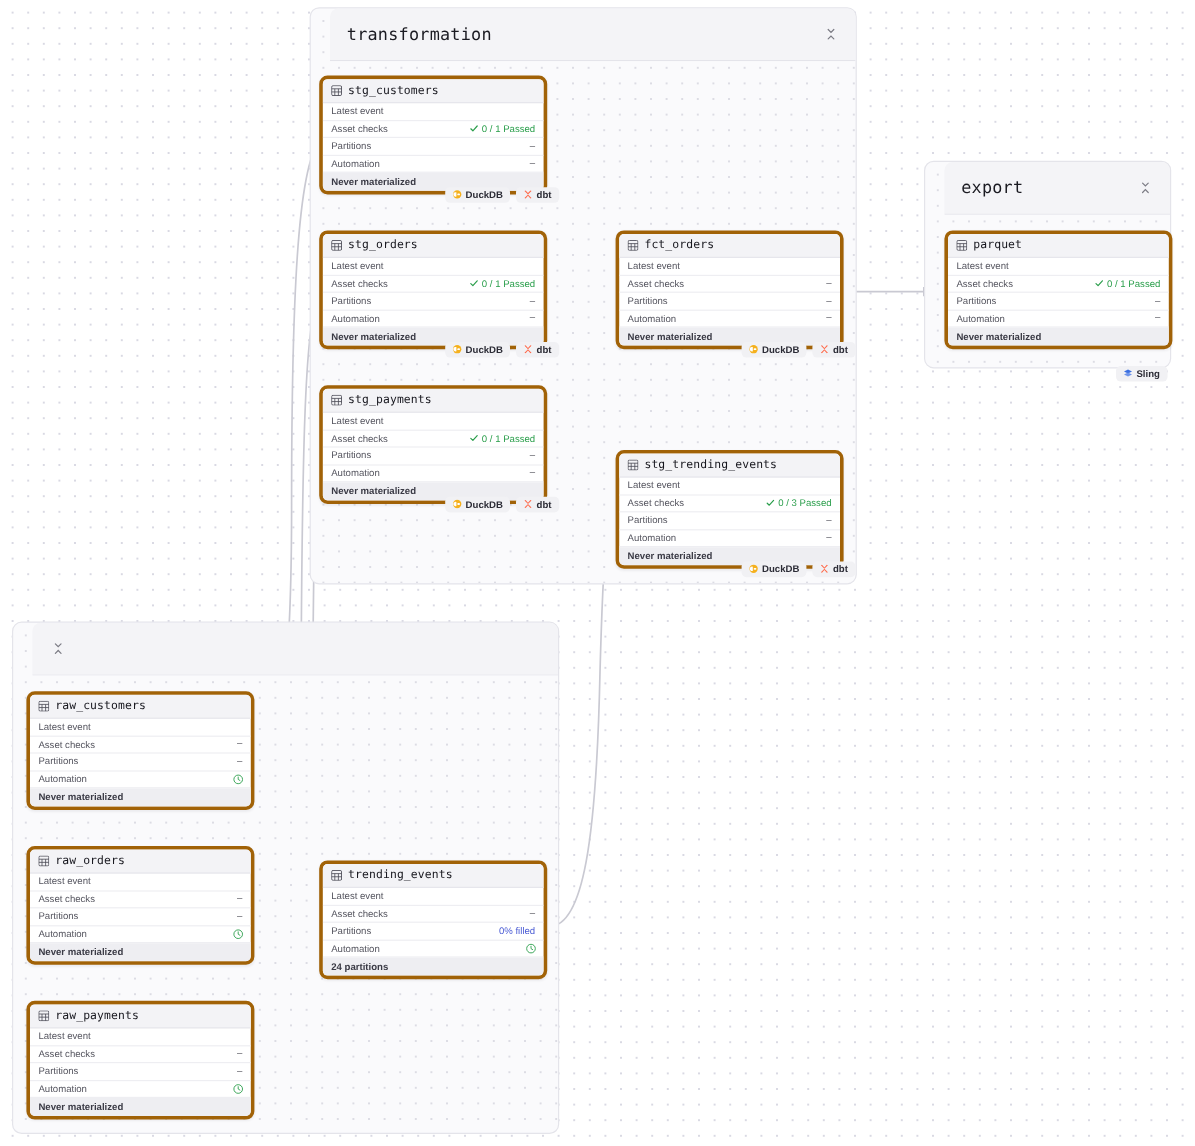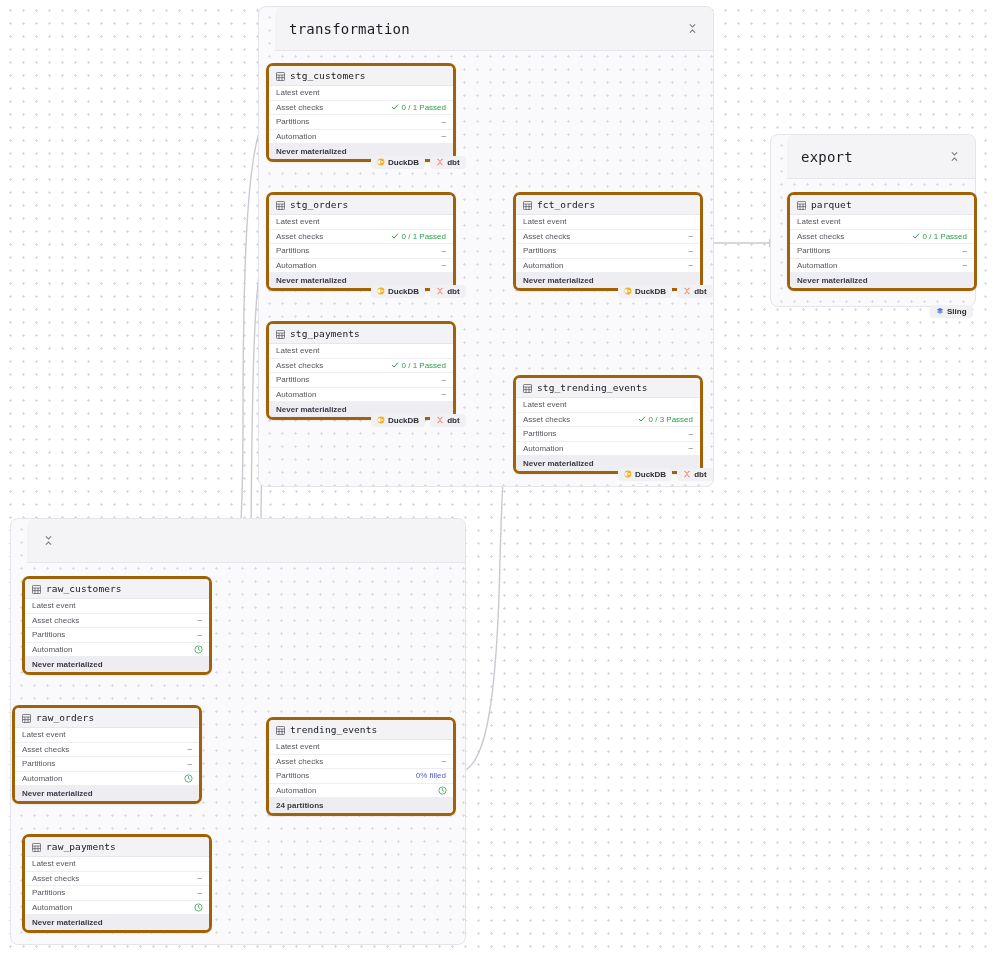--- a/index.html
+++ b/index.html
@@ -493,21 +493,21 @@
       <span class="val">
         <span class="clock-ico"><svg width="9" height="9" viewBox="0 0 12 12">
             <circle cx="6" cy="6" r="4.8" fill="none" stroke="#2a9e4b" stroke-width="1"></circle>
             <path d="M6 3.4 V6 L7.9 7.2" stroke="#2a9e4b" stroke-width="1" fill="none" stroke-linecap="round"></path>
           </svg></span>
       </span>
     </div>
   <div class="node-footer">Never materialized</div>
 </div>
 
-<div class="node" style="left:12px;top:705px;">
+<div class="node" style="left:22px;top:705px;">
   <div class="node-header">
     <span><svg width="9" height="9" viewBox="0 0 12 12">
           <rect x="0.5" y="0.5" width="11" height="11" rx="1.5" fill="none" stroke="#4a4a55" stroke-width="1"></rect>
           <path d="M0.5 4 H11.5 M0.5 7.5 H11.5 M4 4 V11.5 M8 4 V11.5" stroke="#4a4a55" stroke-width="0.9"></path>
         </svg></span>
     <span class="node-title">raw_orders</span>
   </div>
   <div class="node-row">
       <span class="lbl">Latest event</span>
     </div>

